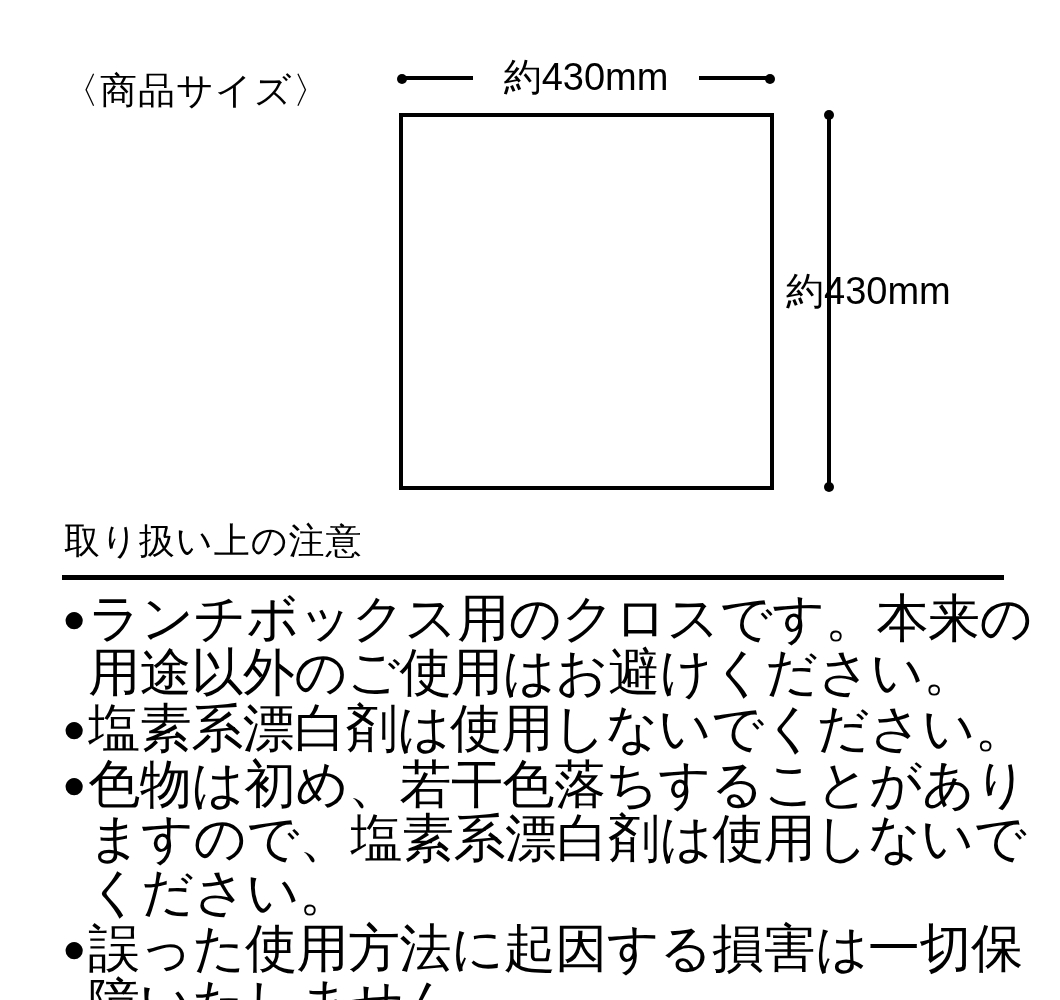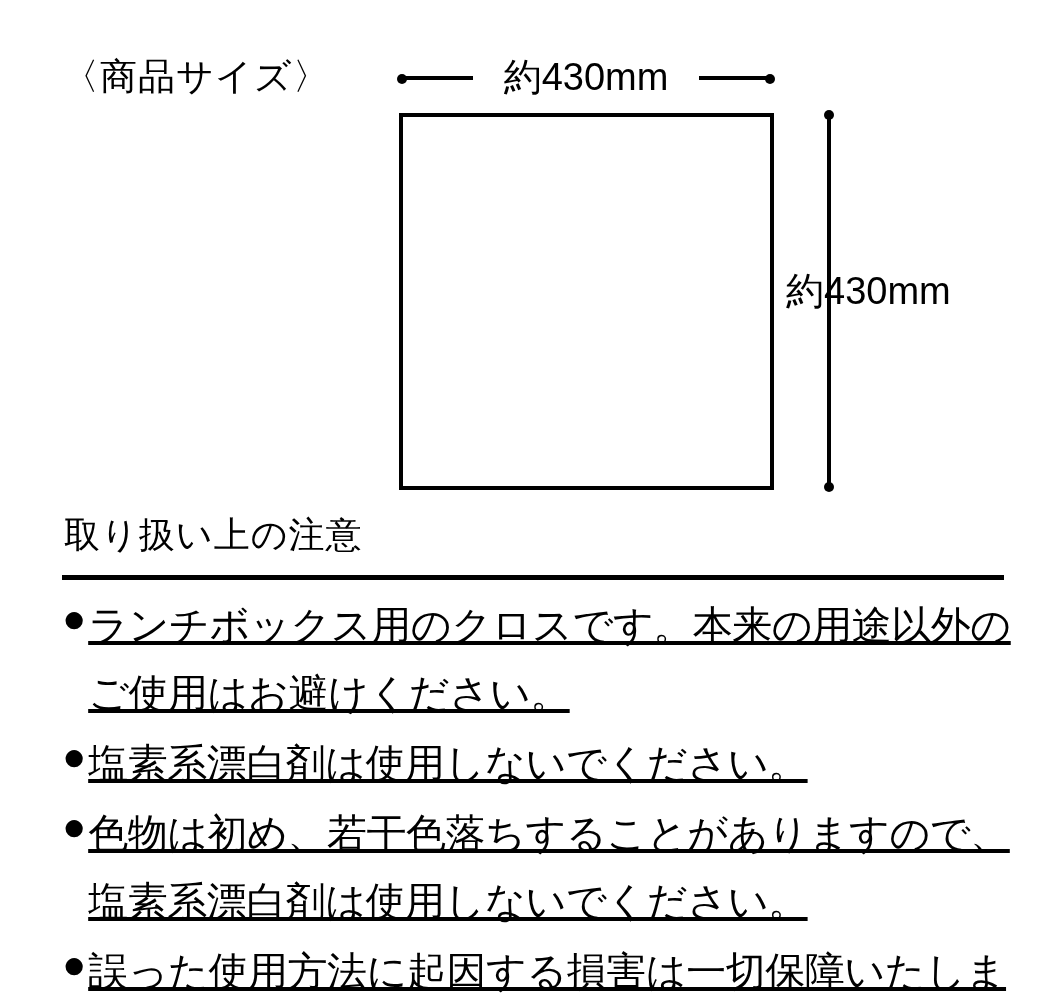--- a/index.html
+++ b/index.html
@@ -21,21 +21,21 @@
     position: absolute;
     left: 0;
     top: 0;
     width: 1060px;
     height: 510px;
   }
 
   .size-label {
     position: absolute;
     left: 62px;
-    top: 52px;
+    top: 66px;
     font-size: 37px;
     letter-spacing: 1px;
     white-space: nowrap;
   }
 
   
   .product-square {
     position: absolute;
     left: 399px;
     top: 113px;
@@ -143,21 +143,21 @@
   
   .notes {
     position: absolute;
     left: 0;
     top: 505px;
     width: 1060px;
   }
   .notes-title {
     position: absolute;
     left: 64px;
-    top: 6px;
+    top: 12px;
     font-size: 36px;
     letter-spacing: 1px;
   }
   .notes-rule {
     position: absolute;
     left: 62px;
     top: 70px;
     width: 942px;
     height: 5px;
     background: #000;
@@ -174,25 +174,24 @@
     margin-bottom: 2px;
   }
   .note-bullet {
     flex: 0 0 auto;
     font-size: 40px;
     line-height: 54px;
     margin-right: 2px;
   }
   .note-text {
     flex: 1 1 auto;
-    font-size: 40px;
-    line-height: 68px;
+    font-size: 52px;
+    line-height: 54px;
     letter-spacing: -0.5px;
     word-break: break-all;
-    text-decoration: underline;
   }
 </style>
 </head>
 <body>
 
 <div class="diagram">
 
   <div class="size-label">〈商品サイズ〉</div>
 
   <div class="product-square"></div>

